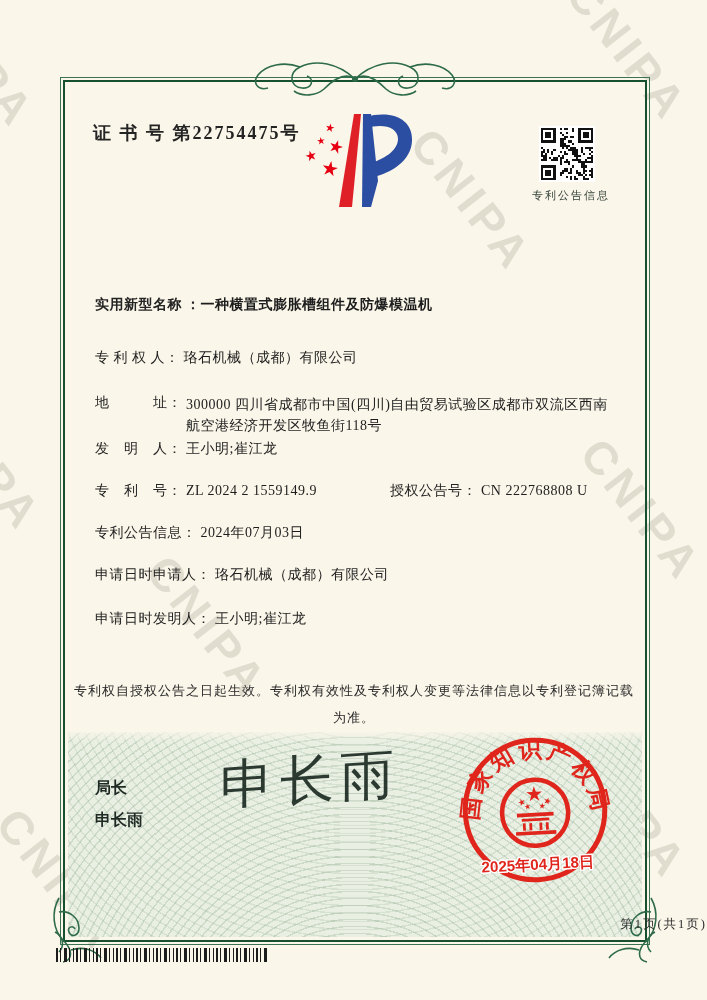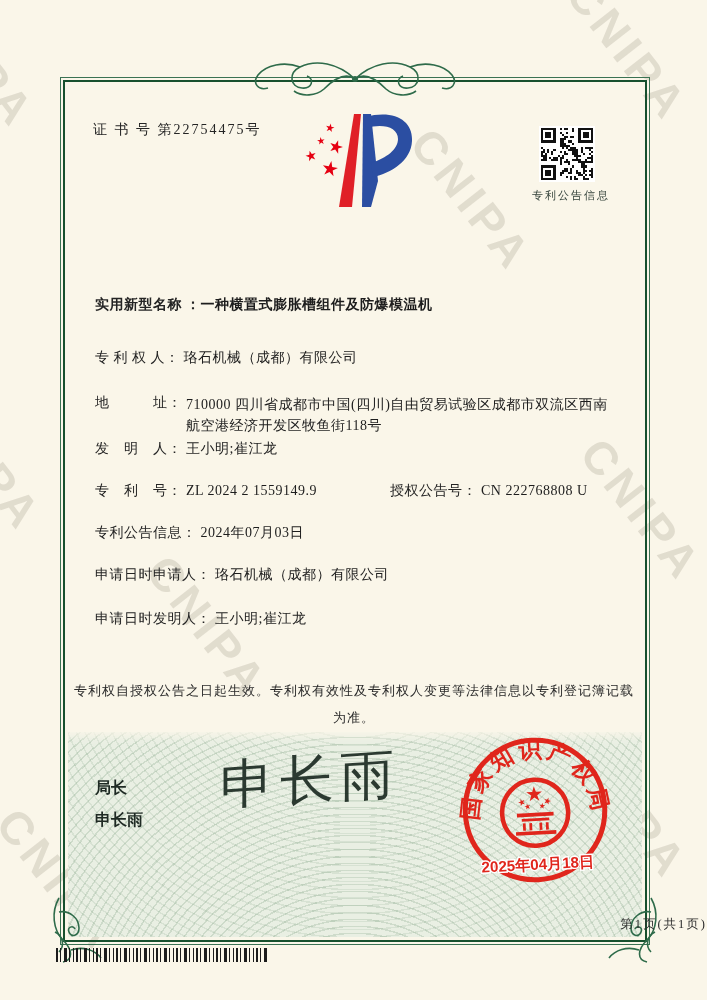--- a/index.html
+++ b/index.html
@@ -15,21 +15,21 @@
   .band{position:absolute;left:3px;right:3px;bottom:3px;height:205px;background-color:#e9efe3;
         background-image:
           repeating-radial-gradient(circle at 50% 160%, rgba(96,138,102,0.20) 0 1.5px, transparent 1.5px 7px),
           repeating-radial-gradient(circle at 50% -60%, rgba(96,138,102,0.13) 0 1.5px, transparent 1.5px 8px);
         box-shadow:inset 0 12px 10px -8px #faf6e9;}
   .ornament-top{position:absolute;left:50%;top:-23px;transform:translateX(-50%);}
   .corner{position:absolute;}
   .corner.bl{left:-12px;bottom:-20px;}
   .corner.br{right:-12px;bottom:-20px;transform:scaleX(-1);}
   
-  .cert-no{position:absolute;left:93px;top:121px;font-size:14px;letter-spacing:2px;}
+  .cert-no{position:absolute;left:93px;top:121px;font-size:18px;letter-spacing:2px;font-weight:bold;}
   .qr{position:absolute;left:539px;top:126px;width:52px;height:52px;background:#fff;padding:2px;}
   .qr svg{width:100%;height:100%;fill:#111;shape-rendering:crispEdges;}
   .qr-caption{position:absolute;left:521px;top:188px;width:100px;text-align:center;font-size:11px;
               letter-spacing:2px;color:#33413a;}
   .logo{position:absolute;left:299px;top:111px;}
   .title{position:absolute;left:0;top:206px;width:707px;text-align:center;font-size:33px;
          font-weight:600;letter-spacing:10px;color:#111;}
   
   .row{position:absolute;left:95px;font-size:14px;letter-spacing:.5px;white-space:pre;}
   .row .val{color:#1d1d1d;}
@@ -308,21 +308,21 @@
     <polygon fill="#e02027" points="55,3 62,3 53,96 40,96"></polygon>
     <polygon fill="#2b4ea2" points="64,3 72,3 79,70 72,96 63,96"></polygon>
     <path fill="#2b4ea2" d="M66,6 C96,-2 114,10 113,30 C112,50 92,62 74,66 L72,52 C88,47 99,38 99,28 C99,16 84,12 67,17 Z"></path>
   </svg>
 
 
   <div class="row r-name"><span class="lab">实用新型名称 ：</span><span class="val">一种横置式膨胀槽组件及防爆模温机</span></div>
 
   <div class="row r-patentee"><span class="lab">专 利 权 人： </span><span class="val">珞石机械（成都）有限公司</span></div>
 
-  <div class="row r-address wrap"><span class="lab">地　　　址： </span><span class="val">710000 四川省成都市中国(四川)自由贸易试验区成都市双流区西南航空港经济开发区牧鱼街118号</span></div>
+  <div class="row r-address wrap"><span class="lab">地　　　址： </span><span class="val">300000 四川省成都市中国(四川)自由贸易试验区成都市双流区西南航空港经济开发区牧鱼街118号</span></div>
 
   <div class="row r-inventor"><span class="lab">发　明　人： </span><span class="val">王小明;崔江龙</span></div>
 
   <div class="row r-patno"><span class="lab">专　利　号： </span><span class="val">ZL 2024 2 1559149.9</span></div>
   <div class="row r-grantno"><span class="lab">授权公告号： </span><span class="val">CN 222768808 U</span></div>
 
   <div class="row r-filing"><span class="lab">专利公告信息： </span><span class="val">2024年07月03日</span></div>
 
   <div class="row r-app2"><span class="lab">申请日时申请人： </span><span class="val">珞石机械（成都）有限公司</span></div>
 

